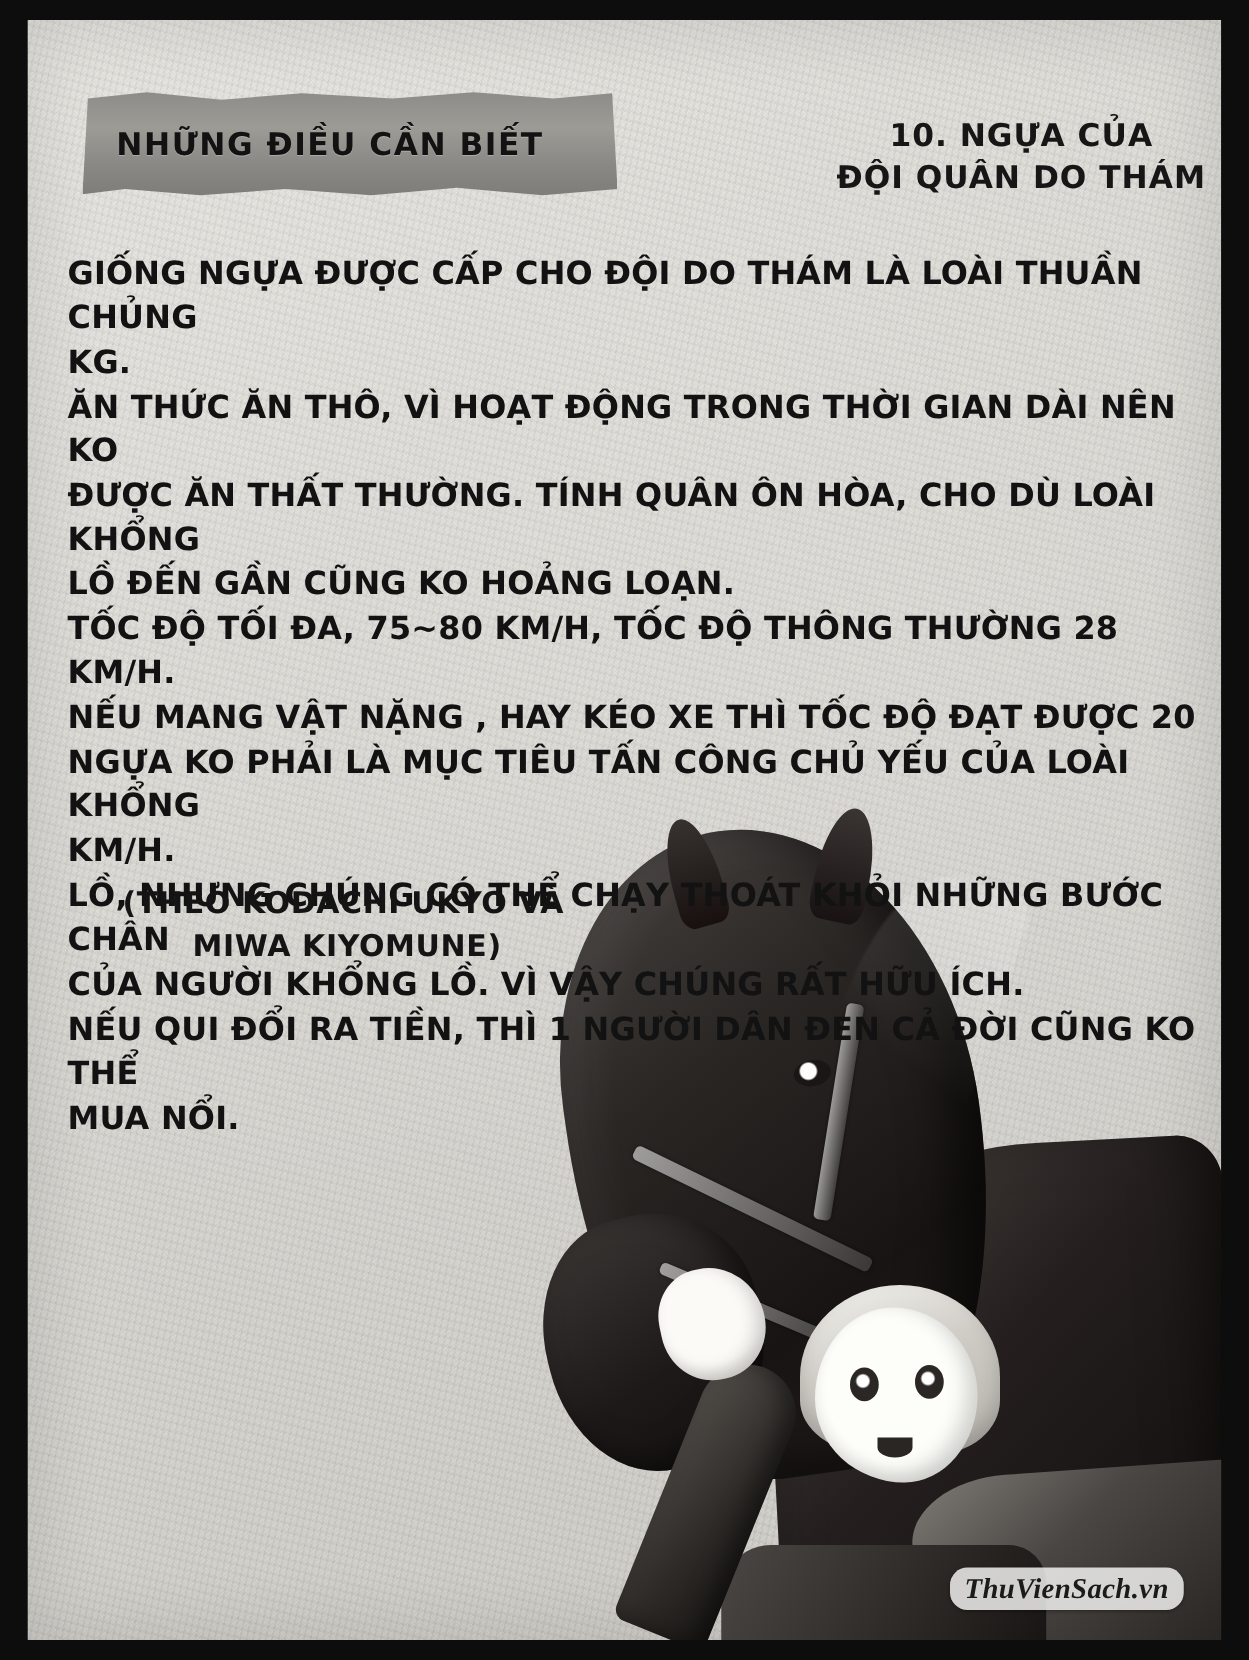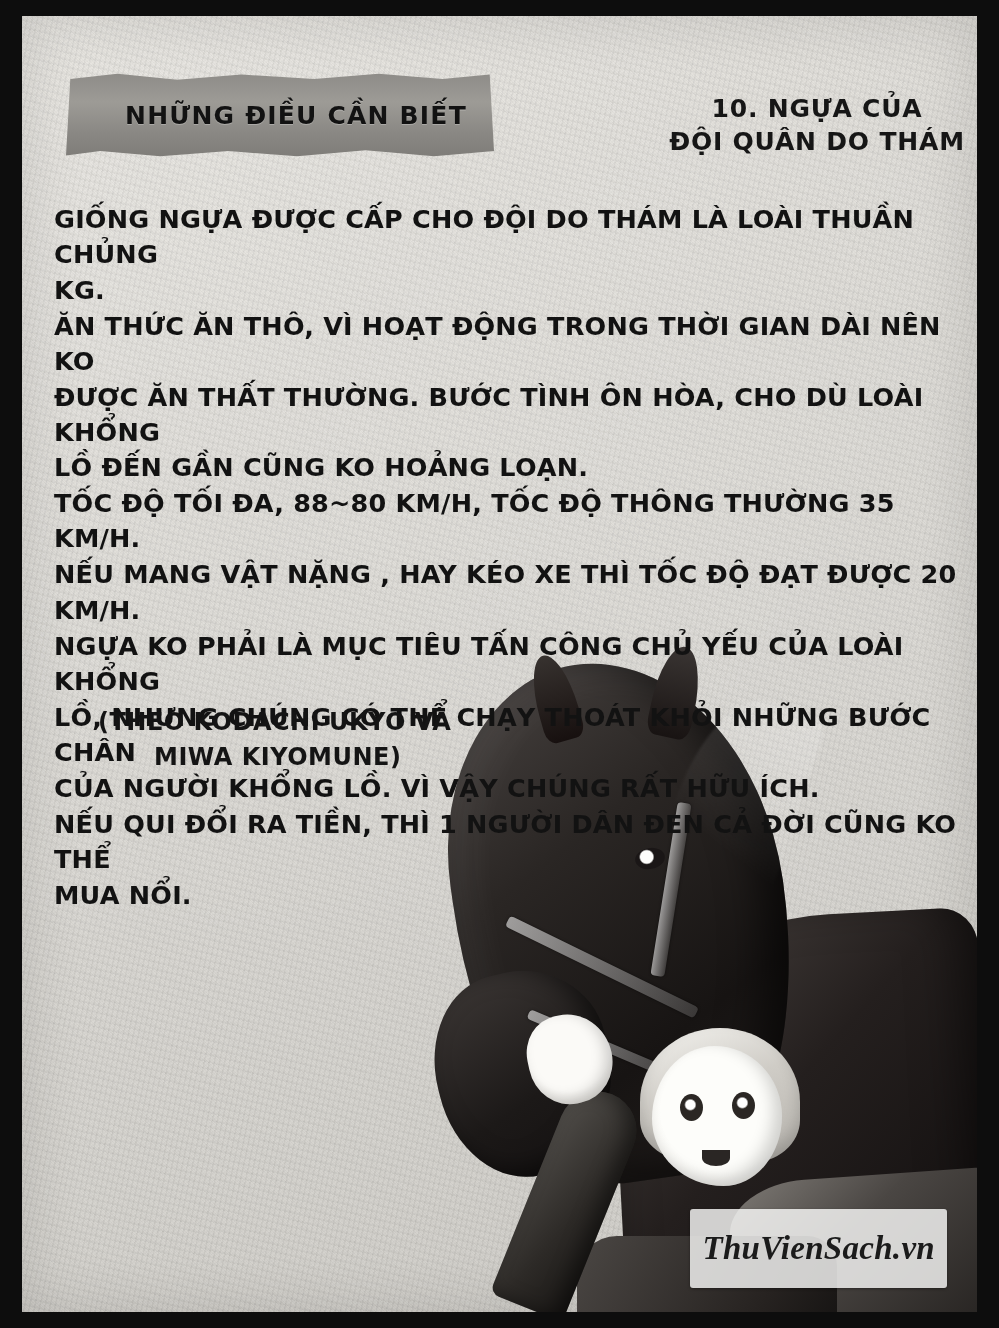--- a/index.html
+++ b/index.html
@@ -48,21 +48,21 @@
     top: 56px;
     width: 428px;
     height: 86px;
     background: linear-gradient(180deg, #8d8b87 0%, #9d9b96 35%, #8a8884 70%, #7e7c78 100%);
     clip-path: polygon(1% 8%, 12% 2%, 26% 9%, 41% 3%, 58% 8%, 73% 2%, 88% 8%, 99% 3%,
                        100% 92%, 86% 98%, 70% 91%, 54% 98%, 38% 92%, 22% 98%, 8% 92%, 0% 97%);
     box-shadow: 0 2px 6px rgba(0,0,0,.35);
   }
   .tag-text {
     position: absolute;
-    left: 60px;
+    left: 28px;
     top: 56px;
     width: 428px;
     height: 86px;
     display: flex;
     align-items: center;
     justify-content: center;
     font-size: 25px;
     font-weight: bold;
     letter-spacing: 1.2px;
     color: #121212;
@@ -290,28 +290,28 @@
   }
   .edge-left { left: 0; top: 0; width: 22px; height: 1328px; }
   .edge-right { right: 0; top: 0; width: 22px; height: 1328px; }
   .edge-top { left: 0; top: 0; width: 999px; height: 16px; }
   .edge-bottom { left: 0; bottom: 0; width: 999px; height: 16px; }
 
   .watermark {
     position: absolute;
     right: 30px;
     bottom: 24px;
-    padding: 21px 12px;
+    padding: 4px 12px;
     background: rgba(248,248,246,.82);
-    border-radius: 3px;
+    border-radius: 14px;
     color: #1b1b1b;
     font-family: "Liberation Serif", serif;
     font-style: italic;
     font-weight: bold;
-    font-size: 33px;
+    font-size: 23px;
     letter-spacing: .3px;
     box-shadow: 0 1px 3px rgba(0,0,0,.35);
   }
 </style>
 </head>
 <body>
 
 <div class="page">
 
   <div class="paper">
@@ -344,26 +344,26 @@
 
     <div class="chapter-title">
       <div>10. NGỰA CỦA</div>
       <div>ĐỘI QUÂN DO THÁM</div>
     </div>
 
     <div class="body-text">
       <p>GIỐNG NGỰA ĐƯỢC CẤP CHO ĐỘI DO THÁM LÀ LOÀI THUẦN CHỦNG</p>
       <p>KG.</p>
       <p>ĂN THỨC ĂN THÔ, VÌ HOẠT ĐỘNG TRONG THỜI GIAN DÀI NÊN KO</p>
-      <p>ĐƯỢC ĂN THẤT THƯỜNG. BƯỚC TÌNH ÔN HÒA, CHO DÙ LOÀI KHỔNG</p>
+      <p>ĐƯỢC ĂN THẤT THƯỜNG. TÍNH QUÂN ÔN HÒA, CHO DÙ LOÀI KHỔNG</p>
       <p>LỒ ĐẾN GẦN CŨNG KO HOẢNG LOẠN.</p>
-      <p>TỐC ĐỘ TỐI ĐA, 88~80 KM/H, TỐC ĐỘ THÔNG THƯỜNG 35 KM/H.</p>
+      <p>TỐC ĐỘ TỐI ĐA, 75~80 KM/H, TỐC ĐỘ THÔNG THƯỜNG 28 KM/H.</p>
       <p>NẾU MANG VẬT NẶNG , HAY KÉO XE THÌ TỐC ĐỘ ĐẠT ĐƯỢC 20</p>
+      <p>NGỰA KO PHẢI LÀ MỤC TIÊU TẤN CÔNG CHỦ YẾU CỦA LOÀI KHỔNG</p>
       <p>KM/H.</p>
-      <p>NGỰA KO PHẢI LÀ MỤC TIÊU TẤN CÔNG CHỦ YẾU CỦA LOÀI KHỔNG</p>
       <p>LỒ, NHƯNG CHÚNG CÓ THỂ CHẠY THOÁT KHỎI NHỮNG BƯỚC CHÂN</p>
       <p>CỦA NGƯỜI KHỔNG LỒ. VÌ VẬY CHÚNG RẤT HỮU ÍCH.</p>
       <p>NẾU QUI ĐỔI RA TIỀN, THÌ 1 NGƯỜI DÂN ĐEN CẢ ĐỜI CŨNG KO THỂ</p>
       <p>MUA NỔI.</p>
     </div>
 
     <div class="credit">
       <span>(THEO KODACHI UKYO VÀ</span>
       <span class="line2">MIWA KIYOMUNE)</span>
     </div>

